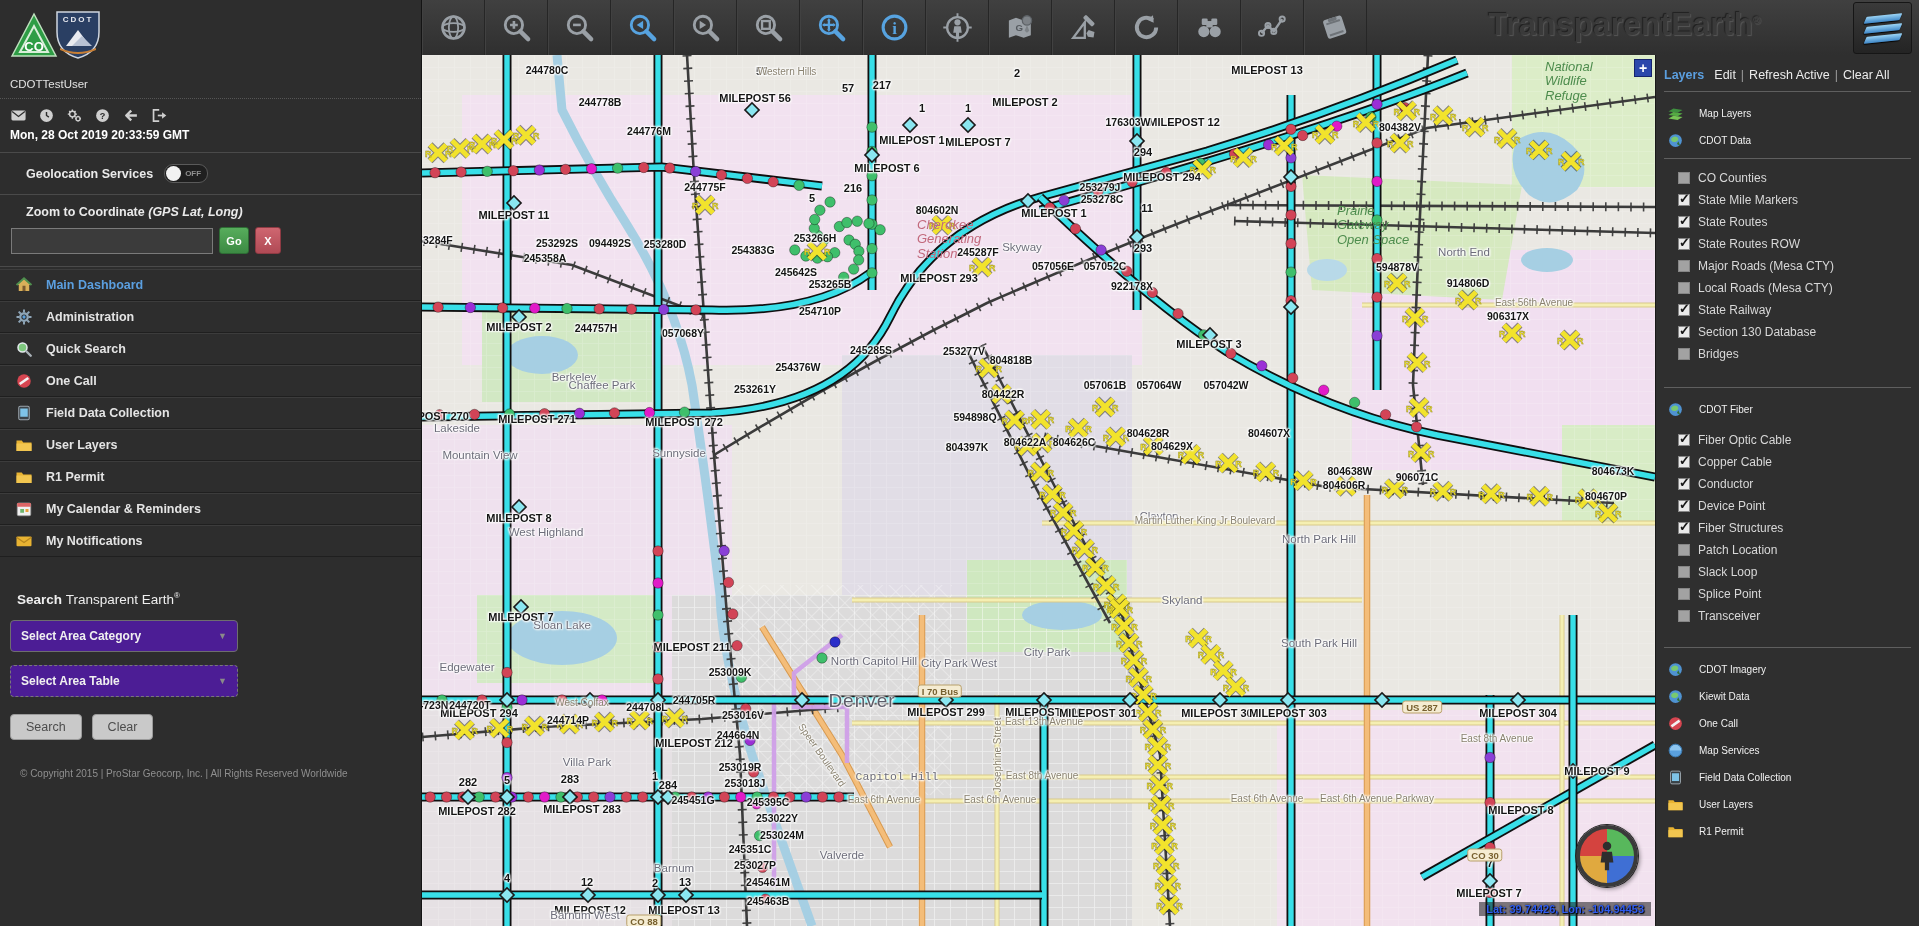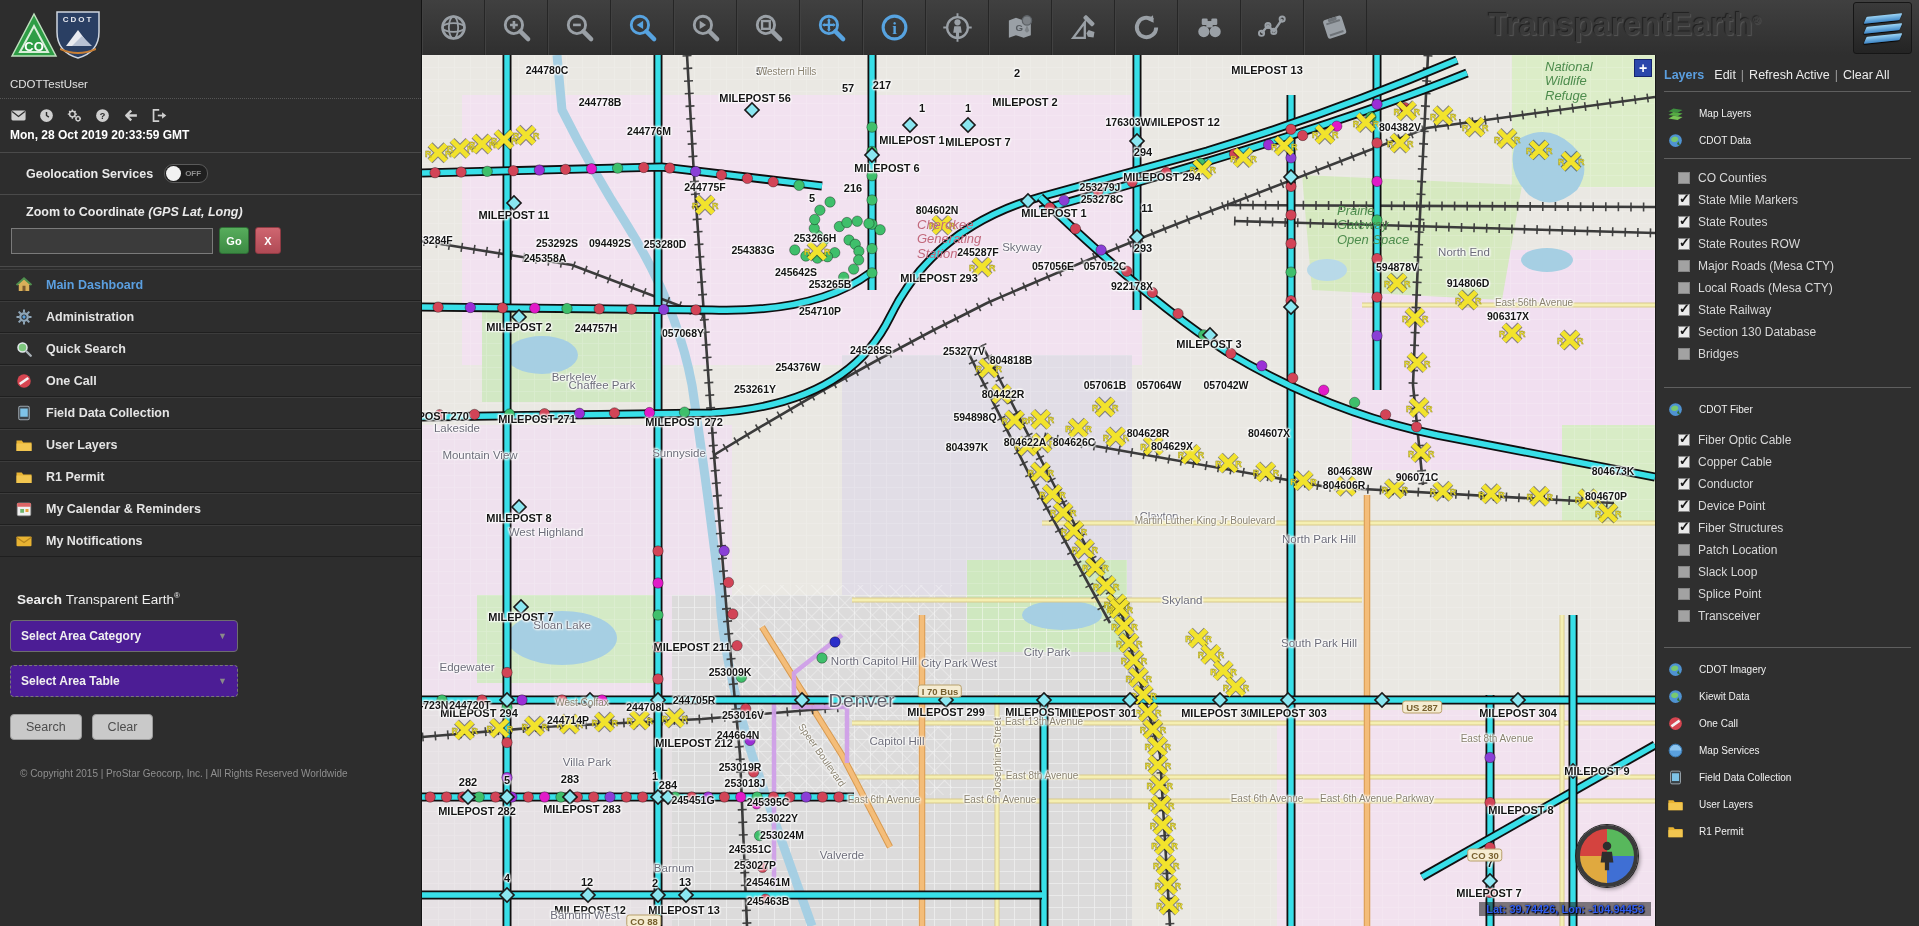--- a/index.html
+++ b/index.html
@@ -1346,21 +1346,21 @@
         <span class="lb lb-place halo" style="left: 252px; top: 813px;">Barnum</span>
         <span class="lb lb-place halo" style="left: 420px; top: 800px;">Valverde</span>
         <span class="lb lb-place halo" style="left: 124px; top: 477px;">West Highland</span>
         <span class="lb lb-place halo" style="left: 140px; top: 570px;">Sloan Lake</span>
         <span class="lb lb-place halo" style="left: 35px; top: 373px;">Lakeside</span>
         <span class="lb lb-place halo" style="left: 58px; top: 400px;">Mountain View</span>
         <span class="lb lb-place halo" style="left: 152px; top: 322px;">Berkeley</span>
         <span class="lb lb-place halo" style="left: 257px; top: 398px;">Sunnyside</span>
         <span class="lb lb-place halo" style="left: 180px; top: 306px; margin-top: 24px;">Chaffee Park</span>
         <span class="lb lb-place halo" style="left: 452px; top: 606px;">North Capitol Hill</span>
-        <span class="lb lb-place halo" style="left: 475px; top: 686px;">Capitol Hill</span>
+        <span class="lb lb-place halo" style="left: 475px; top: 721px; font-family: Liberation Mono, monospace;">Capitol Hill</span>
         <span class="lb lb-place halo" style="left: 537px; top: 608px;">City Park West</span>
         <span class="lb lb-place halo" style="left: 625px; top: 597px;">City Park</span>
         <span class="lb lb-place halo" style="left: 737px; top: 461px;">Clayton</span>
         <span class="lb lb-place halo" style="left: 760px; top: 545px;">Skyland</span>
         <span class="lb lb-place halo" style="left: 897px; top: 484px;">North Park Hill</span>
         <span class="lb lb-place halo" style="left: 897px; top: 588px;">South Park Hill</span>
         <span class="lb lb-place halo" style="left: 1042px; top: 197px;">North End</span>
         <span class="lb lb-place halo" style="left: 600px; top: 192px;">Skyway</span>
         <span class="lb lb-street halo" style="left: 365px; top: 16px;">Western Hills</span>
         <span class="lb lb-street halo" style="left: 160px; top: 647px;">West Colfax</span>

